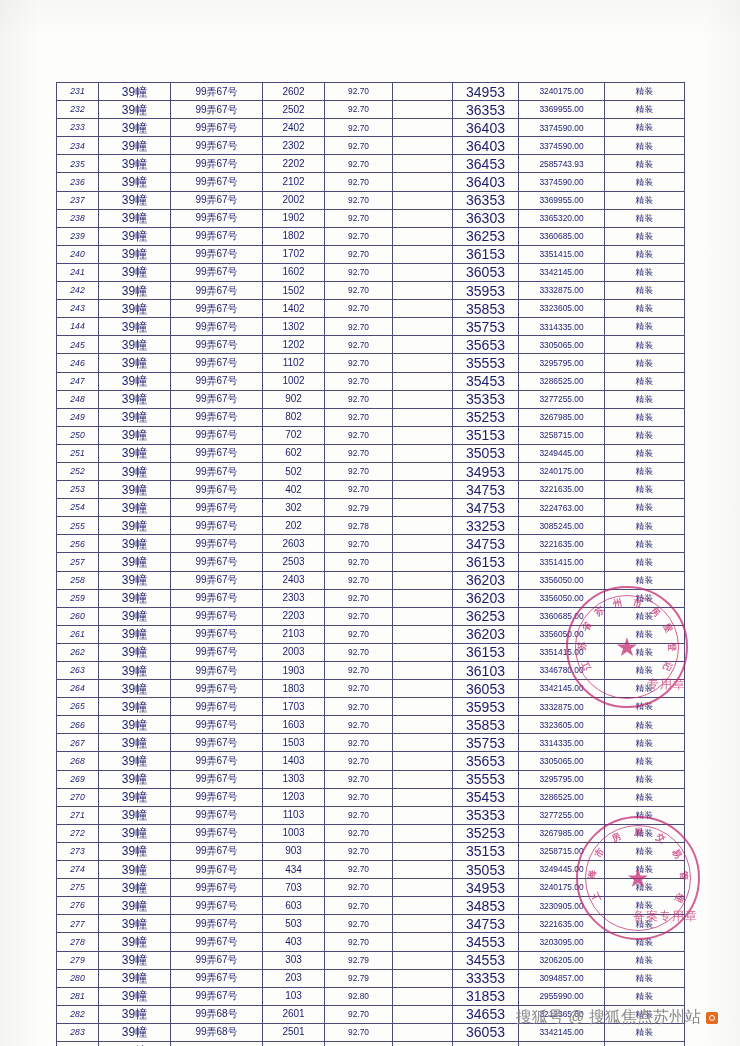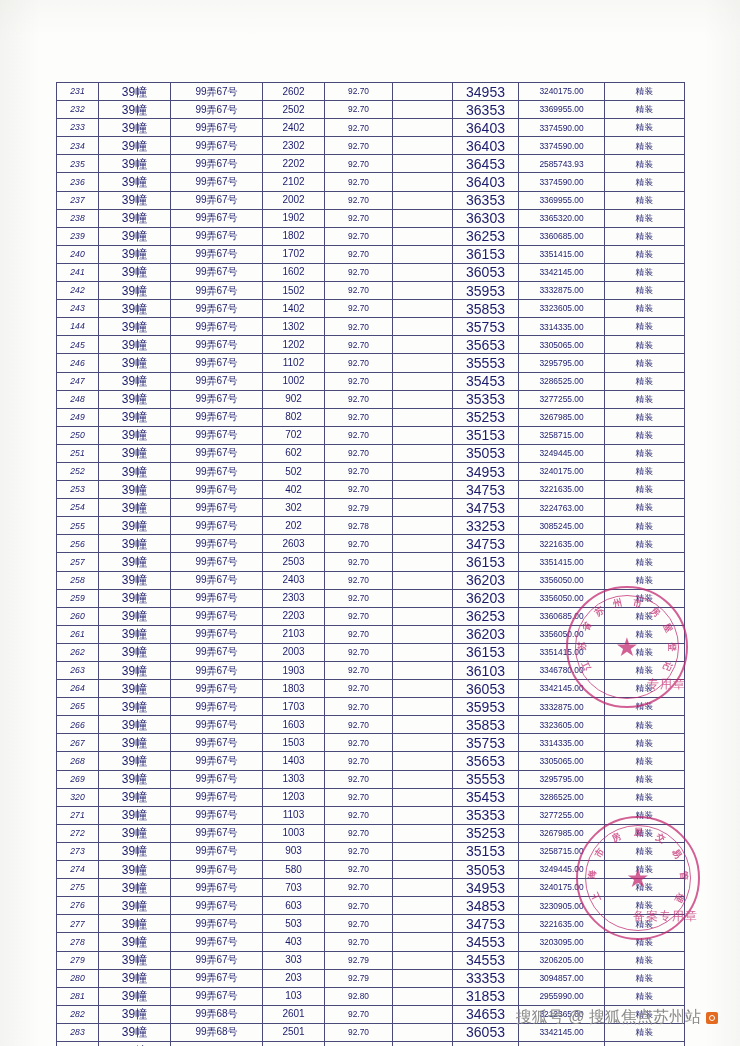--- a/index.html
+++ b/index.html
@@ -605,21 +605,21 @@
             <td class="cell-bldg">39幢</td>
             <td class="cell-addr">99弄67号</td>
             <td class="cell-room">1303</td>
             <td class="cell-area">92.70</td>
             <td class="cell-blank"></td>
             <td class="cell-unit">35553</td>
             <td class="cell-total">3295795.00</td>
             <td class="cell-deco">精装</td>
           </tr>
           <tr>
-            <td class="cell-idx">320</td>
+            <td class="cell-idx">270</td>
             <td class="cell-bldg">39幢</td>
             <td class="cell-addr">99弄67号</td>
             <td class="cell-room">1203</td>
             <td class="cell-area">92.70</td>
             <td class="cell-blank"></td>
             <td class="cell-unit">35453</td>
             <td class="cell-total">3286525.00</td>
             <td class="cell-deco">精装</td>
           </tr>
           <tr>
@@ -652,21 +652,21 @@
             <td class="cell-area">92.70</td>
             <td class="cell-blank"></td>
             <td class="cell-unit">35153</td>
             <td class="cell-total">3258715.00</td>
             <td class="cell-deco">精装</td>
           </tr>
           <tr>
             <td class="cell-idx">274</td>
             <td class="cell-bldg">39幢</td>
             <td class="cell-addr">99弄67号</td>
-            <td class="cell-room">580</td>
+            <td class="cell-room">434</td>
             <td class="cell-area">92.70</td>
             <td class="cell-blank"></td>
             <td class="cell-unit">35053</td>
             <td class="cell-total">3249445.00</td>
             <td class="cell-deco">精装</td>
           </tr>
           <tr>
             <td class="cell-idx">275</td>
             <td class="cell-bldg">39幢</td>
             <td class="cell-addr">99弄67号</td>

